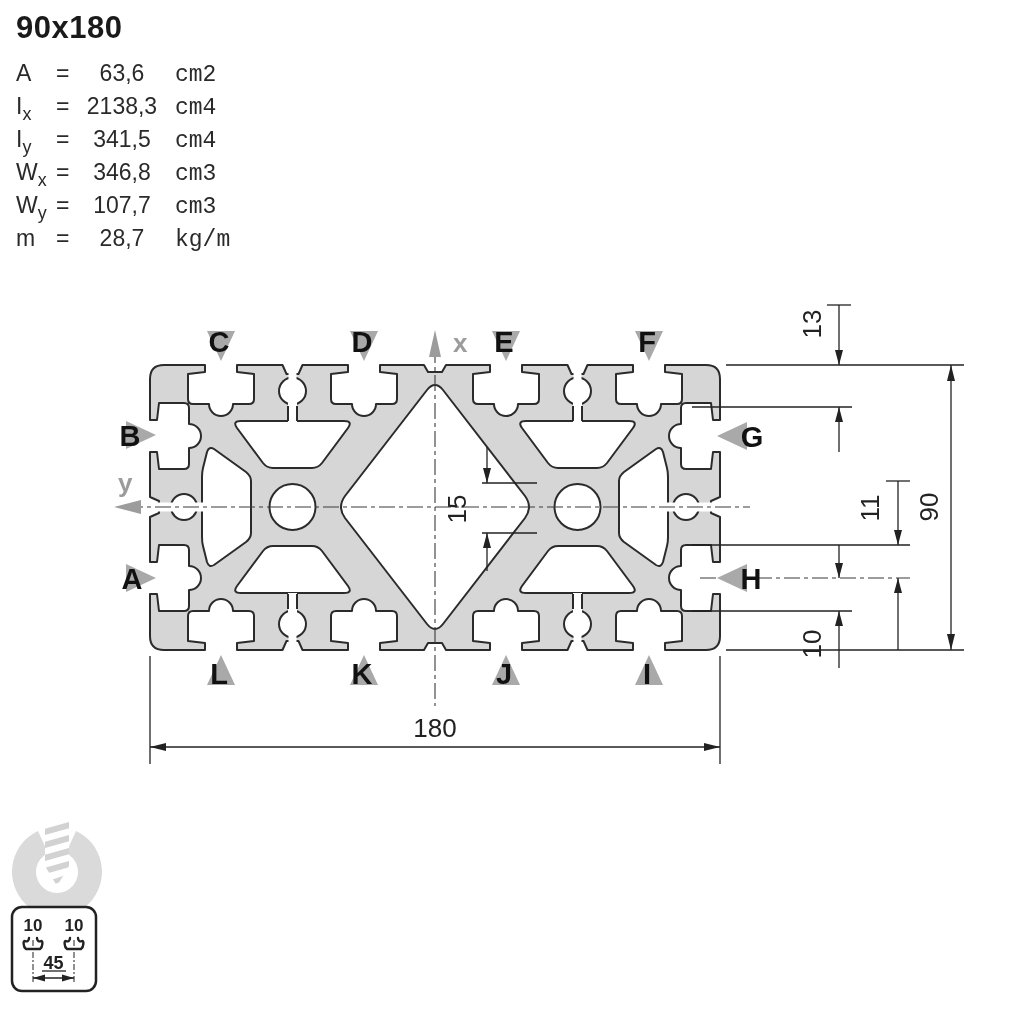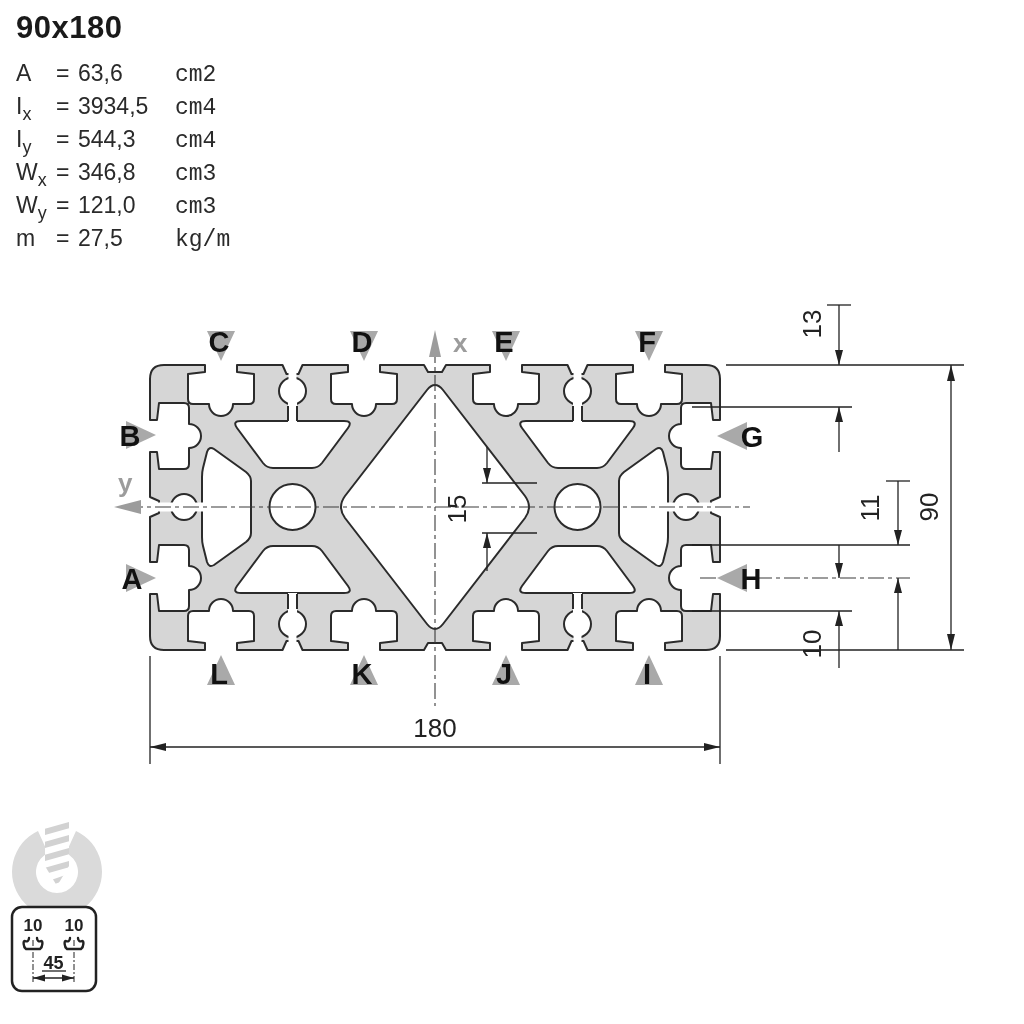--- a/index.html
+++ b/index.html
@@ -4,21 +4,21 @@
 <style>
   html,body{margin:0;padding:0;background:#fff;}
   #canvas{position:relative;width:1024px;height:1024px;background:#fff;overflow:hidden;
           font-family:"Liberation Sans",sans-serif;color:#222;}
   #titleblock{position:absolute;left:16px;top:10px;}
   #page-title{font-size:31px;font-weight:bold;color:#1a1a1a;letter-spacing:.5px;margin:0 0 14px 0;}
   .prop-row{display:flex;align-items:baseline;font-size:23px;color:#2a2a2a;height:33px;}
   .prop-sym{width:40px;}
   .prop-sym sub{font-size:.78em;}
   .prop-eq{width:22px;}
-  .prop-val{width:88px;text-align:left;}
+  .prop-val{width:88px;text-align:center;}
   .prop-unit{margin-left:9px;font-family:Liberation Mono, monospace;}
   svg text{font-family:"Liberation Sans",sans-serif;}
   .dimtxt{font-size:26px;fill:#222;}
   .slotlbl{font-size:29px;font-weight:bold;fill:#111;}
   .axislbl{font-size:26px;font-weight:bold;fill:#9c9c9c;}
   .thin{stroke:#222;stroke-width:1.3;fill:none;}
   .cl{stroke:#3a3a3a;stroke-width:1.1;fill:none;stroke-dasharray:16 4 4 4;}
   .cav{fill:#ffffff;stroke:#2b2b2b;stroke-width:2;}
   .neck{fill:#ffffff;stroke:none;}
   .ah{fill:#222;stroke:none;}
@@ -34,45 +34,45 @@
     <div>
       <div class="prop-row">
         <span class="prop-sym"><span>A</span><sub></sub></span>
         <span class="prop-eq">=</span>
         <span class="prop-val">63,6</span>
         <span class="prop-unit">cm2</span>
       </div>
       <div class="prop-row">
         <span class="prop-sym"><span>I</span><sub>x</sub></span>
         <span class="prop-eq">=</span>
-        <span class="prop-val">3934,5</span>
+        <span class="prop-val">2138,3</span>
         <span class="prop-unit">cm4</span>
       </div>
       <div class="prop-row">
         <span class="prop-sym"><span>I</span><sub>y</sub></span>
         <span class="prop-eq">=</span>
-        <span class="prop-val">544,3</span>
+        <span class="prop-val">341,5</span>
         <span class="prop-unit">cm4</span>
       </div>
       <div class="prop-row">
         <span class="prop-sym"><span>W</span><sub>x</sub></span>
         <span class="prop-eq">=</span>
         <span class="prop-val">346,8</span>
         <span class="prop-unit">cm3</span>
       </div>
       <div class="prop-row">
         <span class="prop-sym"><span>W</span><sub>y</sub></span>
         <span class="prop-eq">=</span>
-        <span class="prop-val">121,0</span>
+        <span class="prop-val">107,7</span>
         <span class="prop-unit">cm3</span>
       </div>
       <div class="prop-row">
         <span class="prop-sym"><span>m</span><sub></sub></span>
         <span class="prop-eq">=</span>
-        <span class="prop-val">27,5</span>
+        <span class="prop-val">28,7</span>
         <span class="prop-unit">kg/m</span>
       </div>
     </div>
   </div>
 
   <svg width="1024" height="1024" viewBox="0 0 1024 1024" style="position:absolute;left:0;top:0;">
 
     <path fill="#d6d6d6" stroke="#2b2b2b" stroke-width="2" stroke-linejoin="round" d="
       M 164,365
       L 205,365 L 205,372 L 188,374 L 188,399 Q 188,404 193,404 L 209,404 A 12 12 0 0 0 233,404 L 249,404 Q 254,404 254,399 L 254,374 L 237,372 L 237,365

